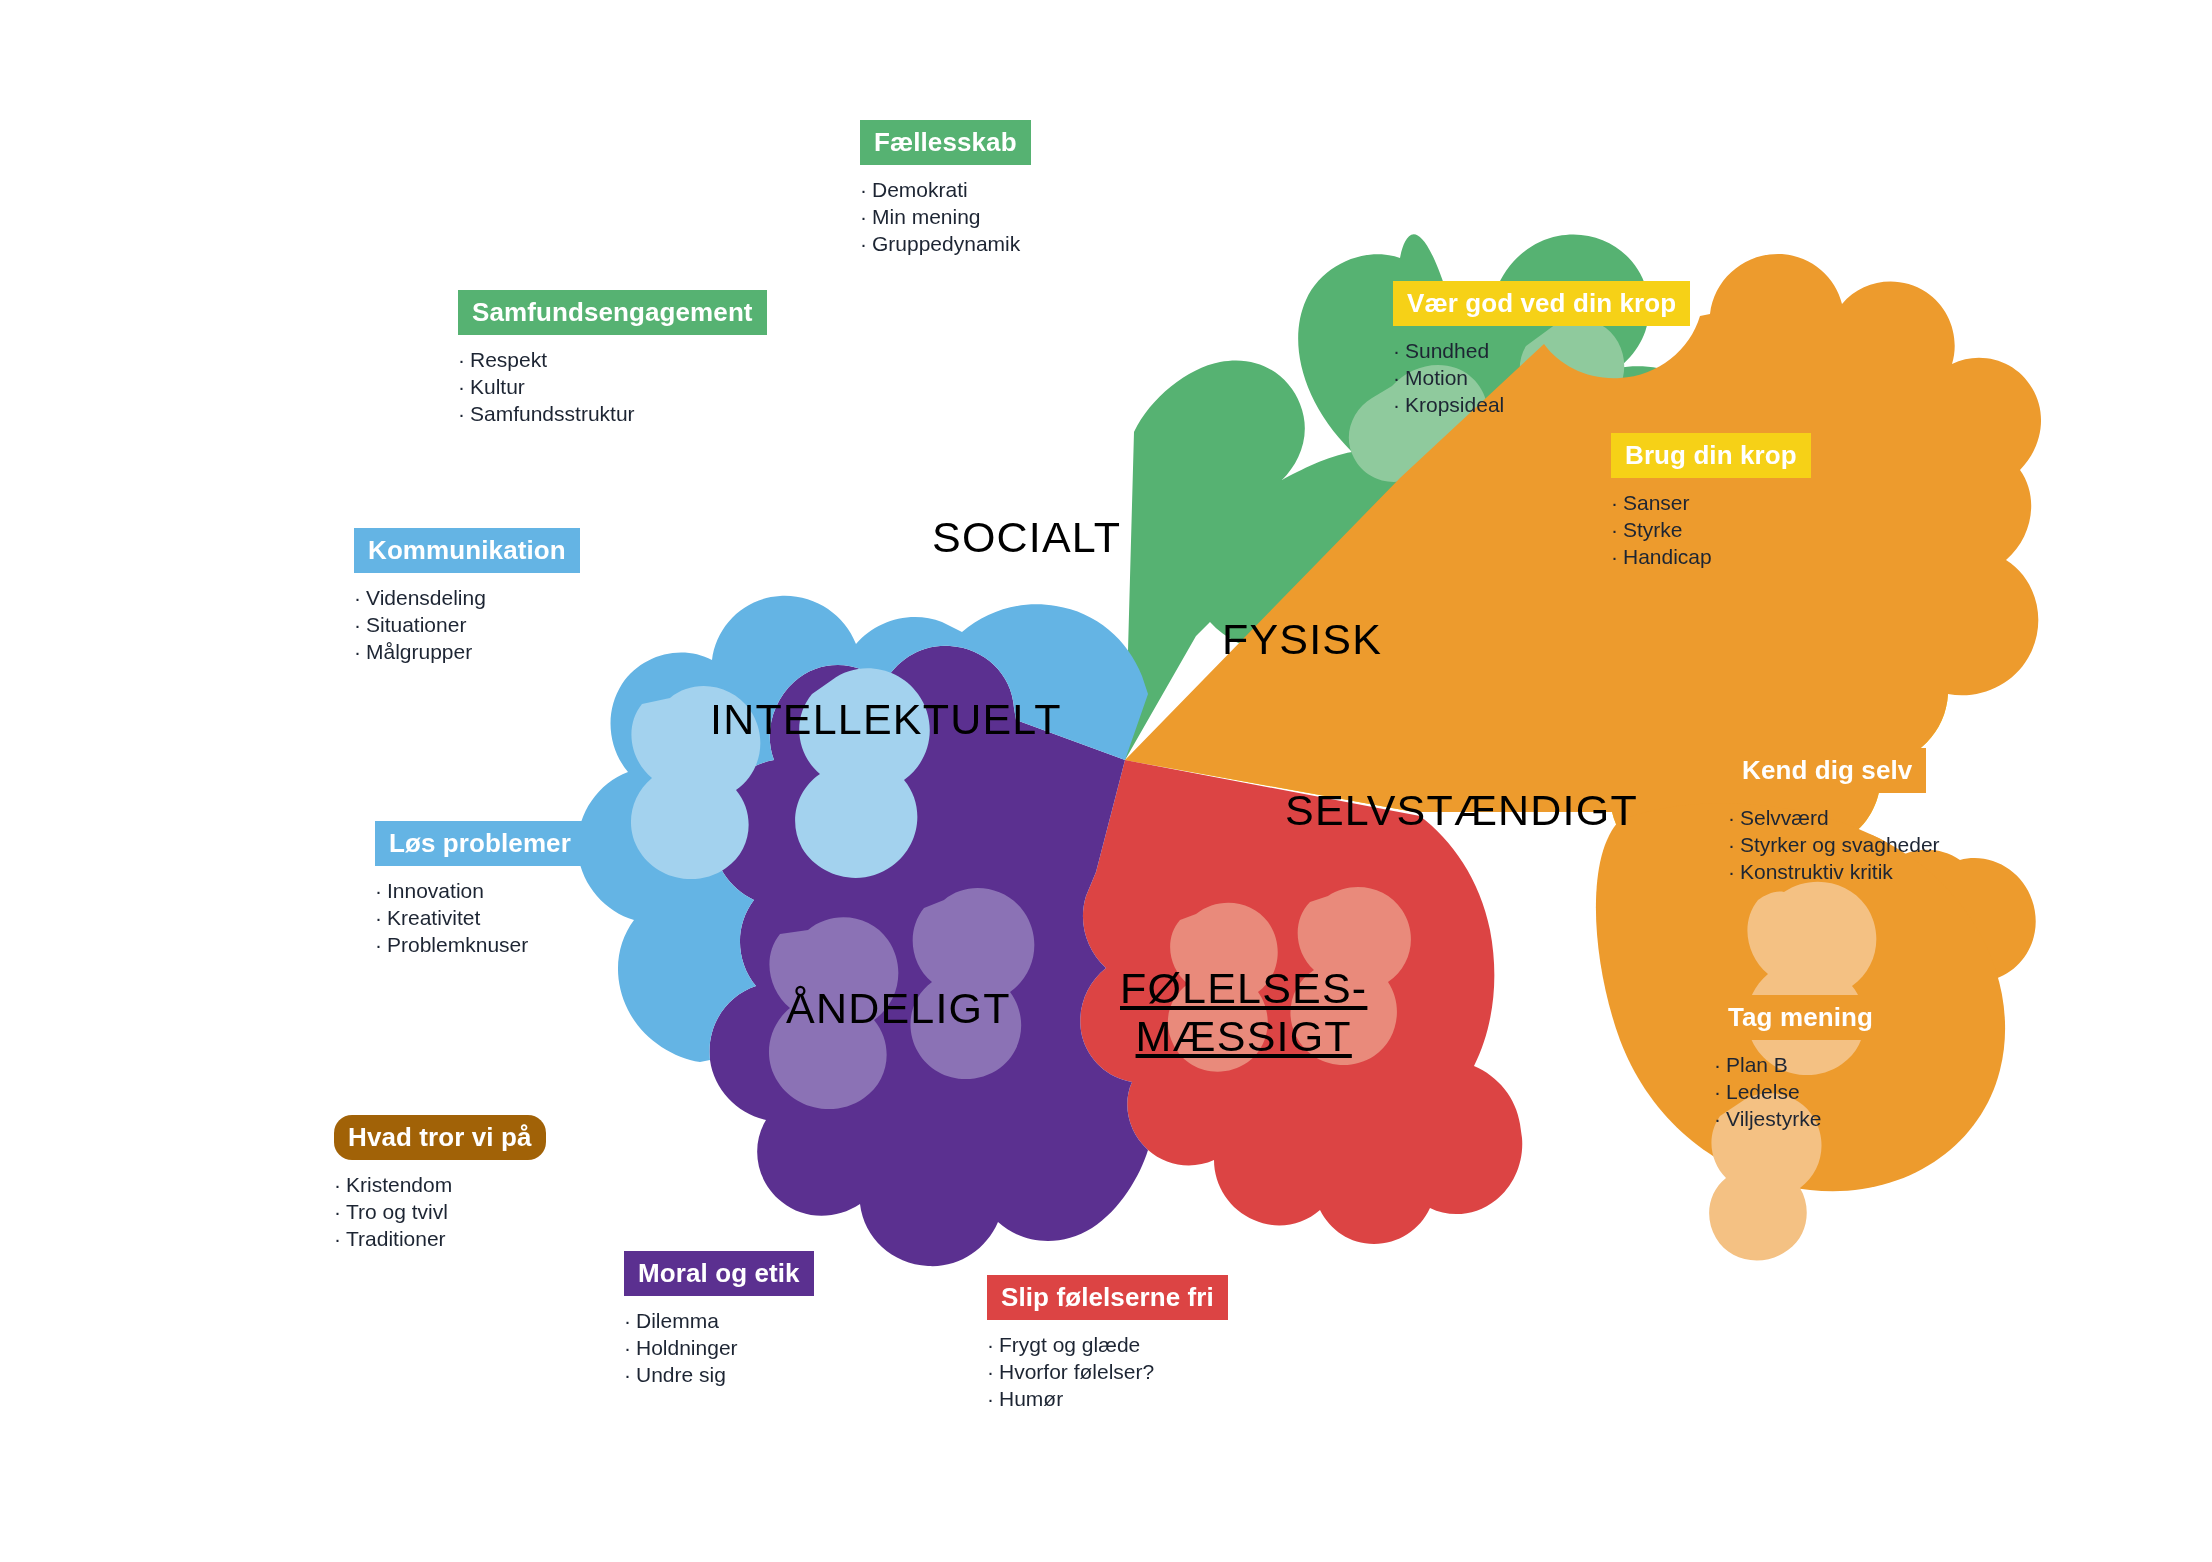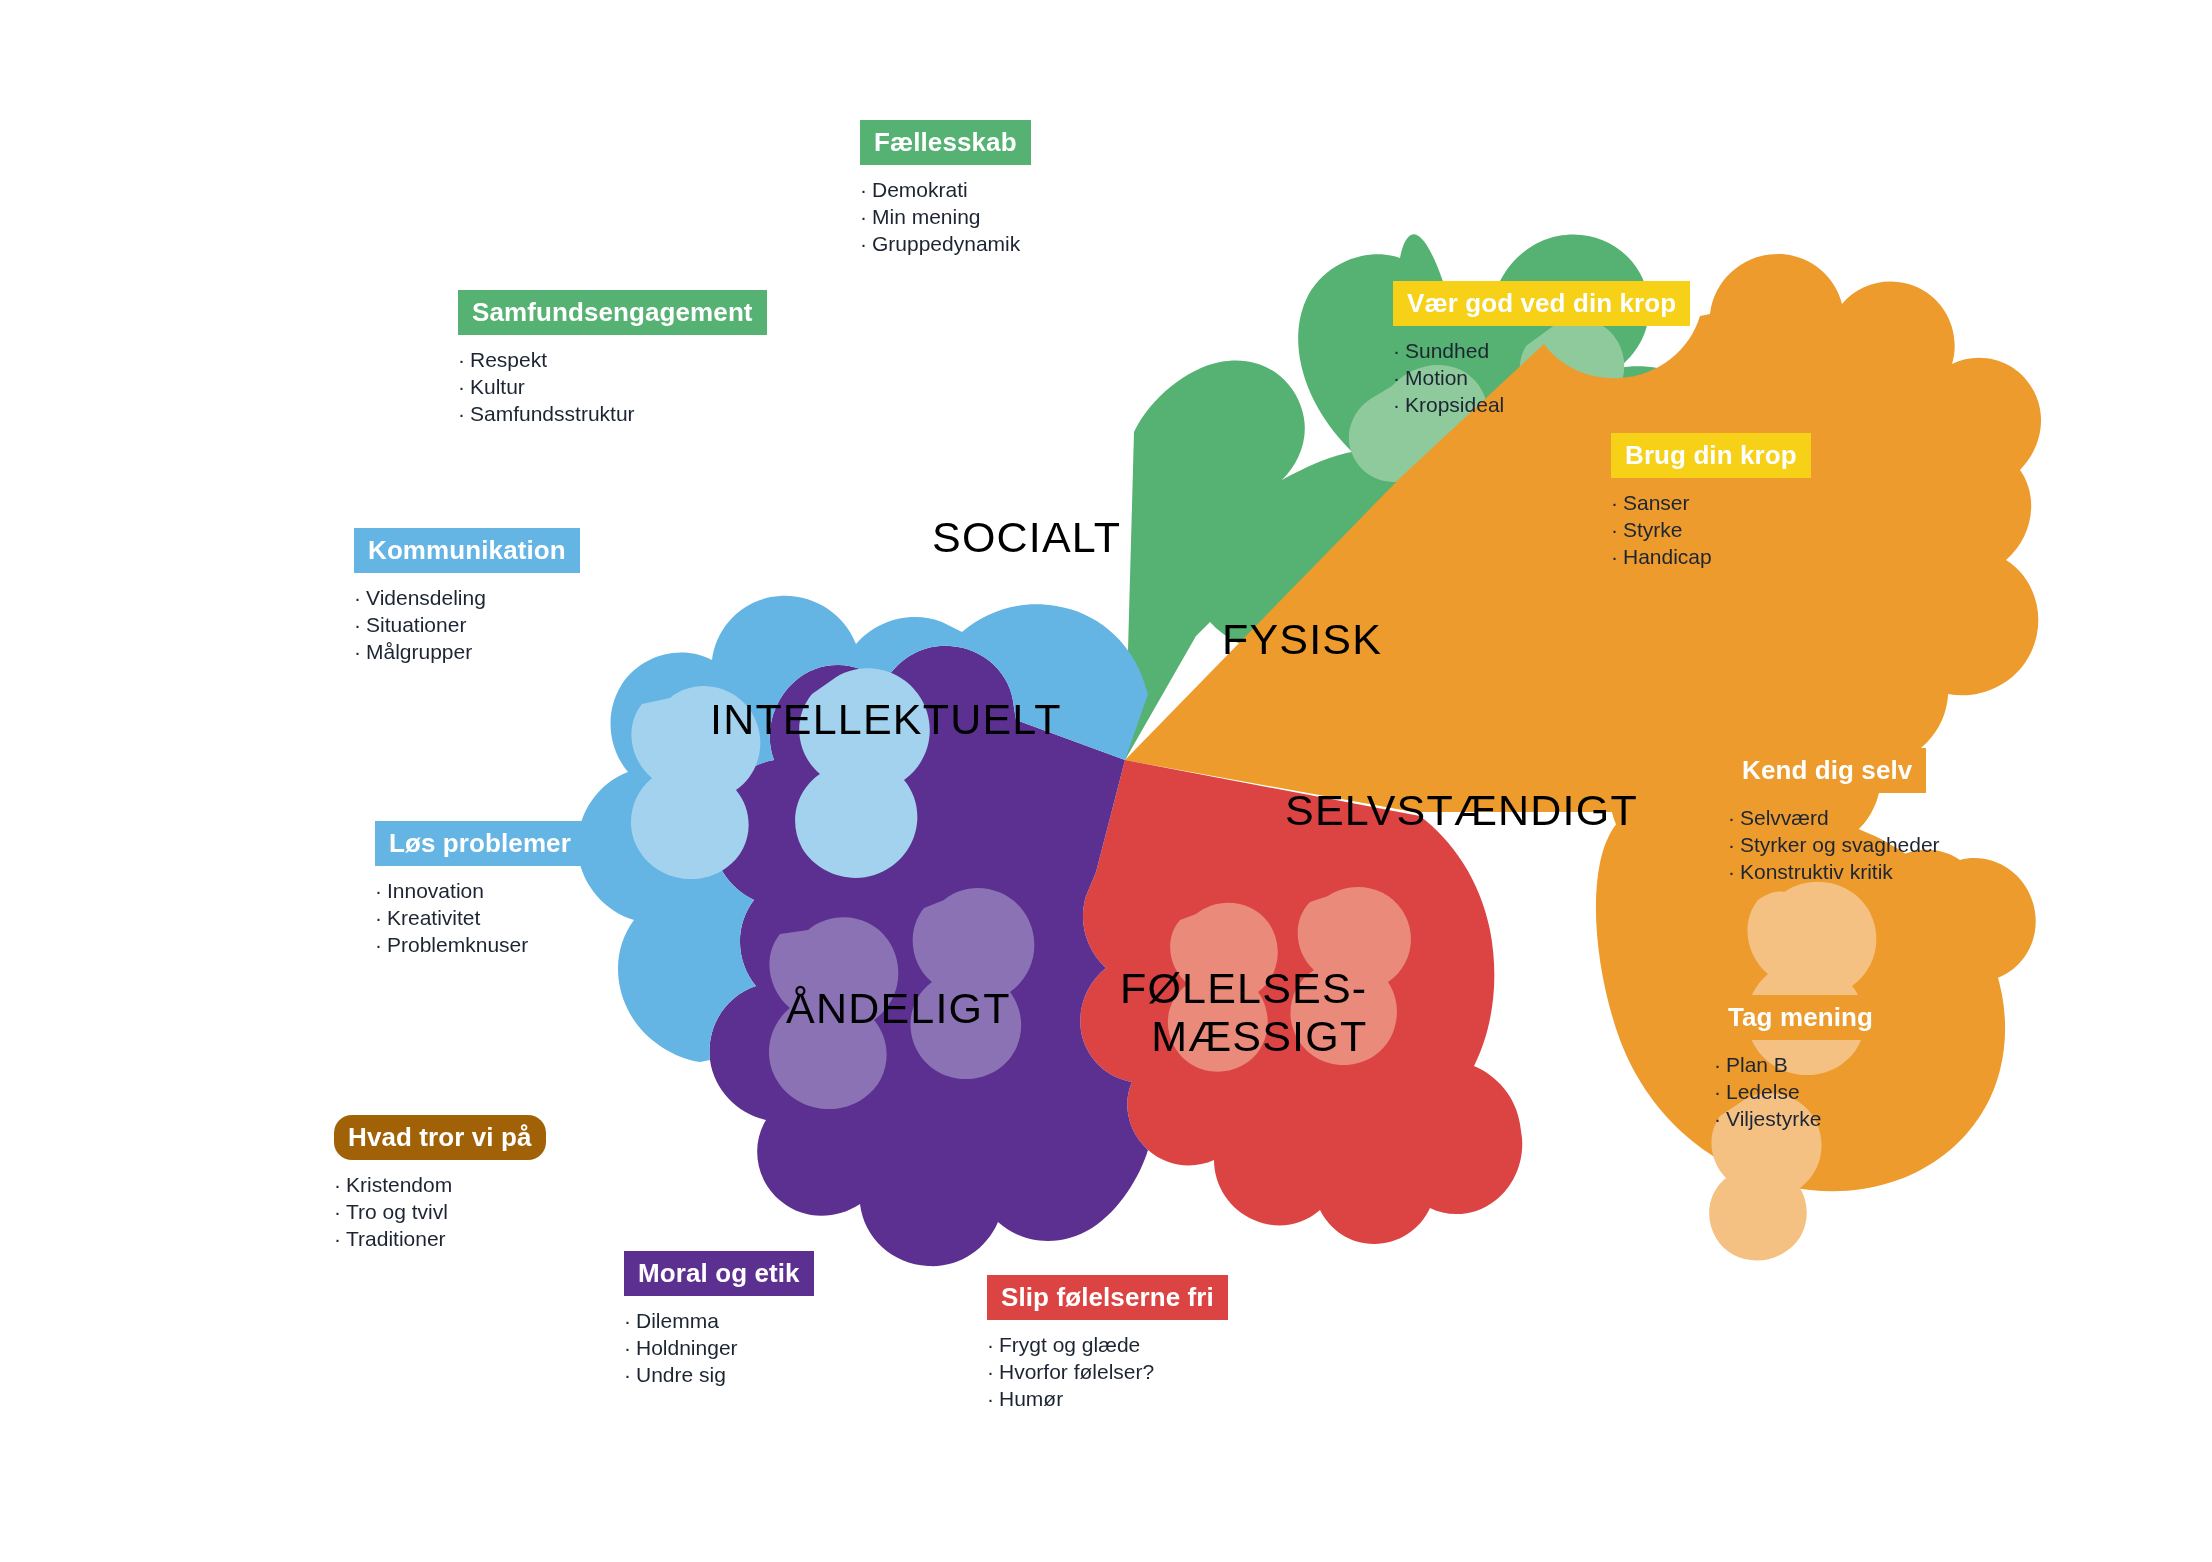--- a/index.html
+++ b/index.html
@@ -368,21 +368,21 @@
         Z"></path>
     </g>
   </svg>
 
   <div class="segment-label" style="left:932px; top:513px;">SOCIALT</div>
 
   <div class="segment-label" style="left:1222px; top:615px;">FYSISK</div>
 
   <div class="segment-label" style="left:1285px; top:786px;">SELVSTÆNDIGT</div>
 
-  <div class="segment-label" style="left:1120px; top:964px; text-align:right;">FØLELSES-
+  <div class="segment-label" style="left:1120px; top:964px; text-align:center;text-decoration:underline;">FØLELSES-
 MÆSSIGT</div>
 
   <div class="segment-label" style="left:786px; top:984px;">ÅNDELIGT</div>
 
   <div class="segment-label" style="left:710px; top:695px;">INTELLEKTUELT</div>
 
   <div class="callout" style="left:860px; top:120px;">
     <div class="callout-title" style="background-color: rgb(86, 178, 114);">Fællesskab</div>
     <ul class="callout-list">
       <li><span class="dot">·</span><span>Demokrati</span></li>

